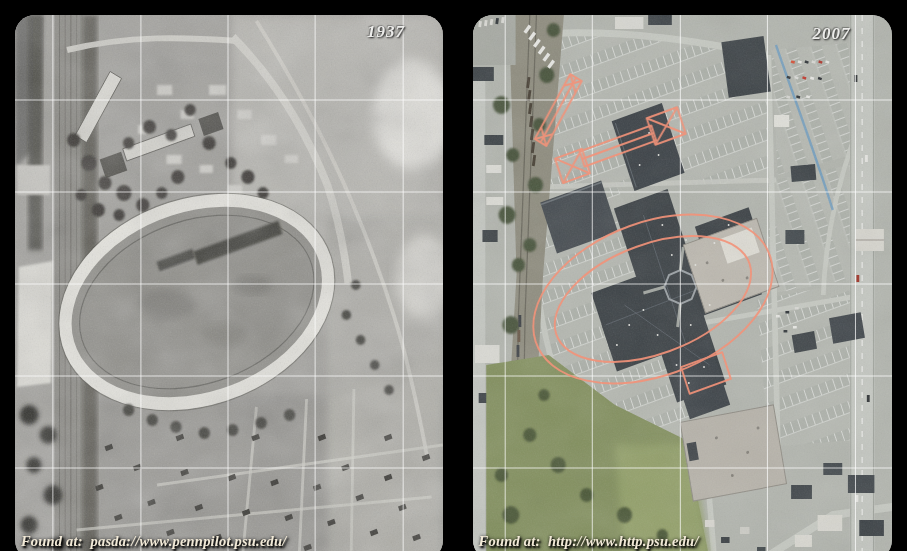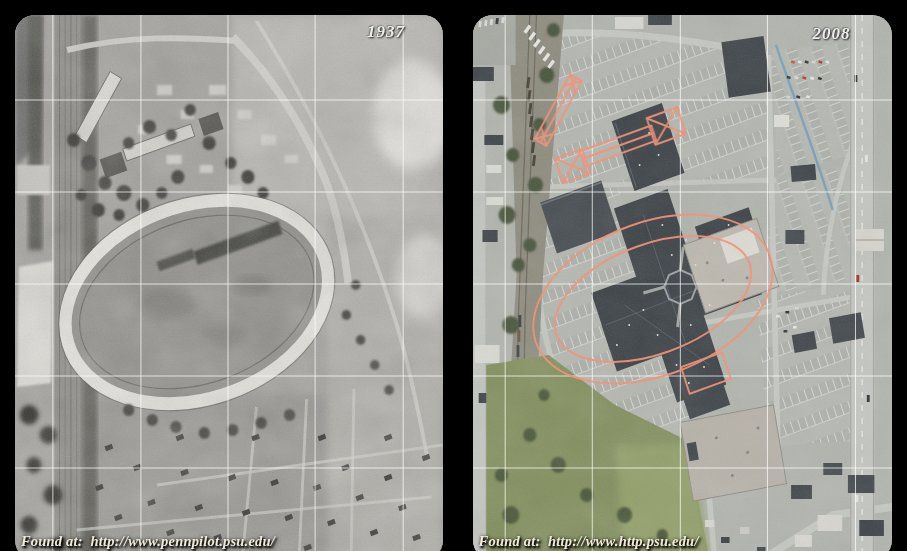--- a/index.html
+++ b/index.html
@@ -222,21 +222,21 @@
           <line x1="0" y1="177" x2="452" y2="177"></line>
         <line x1="0" y1="269" x2="452" y2="269"></line>
           <line x1="0" y1="361" x2="452" y2="361"></line>
         <line x1="0" y1="453" x2="452" y2="453"></line>
           <line x1="0" y1="539" x2="452" y2="539" opacity=".6"></line>
       </g>
     </svg>
 
     <div class="year-label">1937</div>
     <div class="caption">
-      <div>Found at:  http://www.pennpilot.psu.edu/</div>
+      <div>Found at:  pasda://www.pennpilot.psu.edu/</div>
       
       
     </div>
   </figure>
 
   <div class="divider"></div>
 
   <figure class="panel right">
     <svg class="scene" viewBox="0 0 443 545" preserveAspectRatio="none">
       <defs>
@@ -553,21 +553,21 @@
           </g>
           <g transform="rotate(-19 204 111)">
             <rect x="187" y="97" width="34" height="28"></rect>
             <line x1="187" y1="97" x2="221" y2="125"></line>
               <line x1="221" y1="97" x2="187" y2="125"></line>
           </g>
         </g>
       </g>
     </svg>
 
-    <div class="year-label">2008</div>
+    <div class="year-label">2007</div>
     <div class="caption">
       <div>Found at:  http://www.http.psu.edu/</div>
       
       
     </div>
   </figure>
 
 </div>
 
 </body></html>

